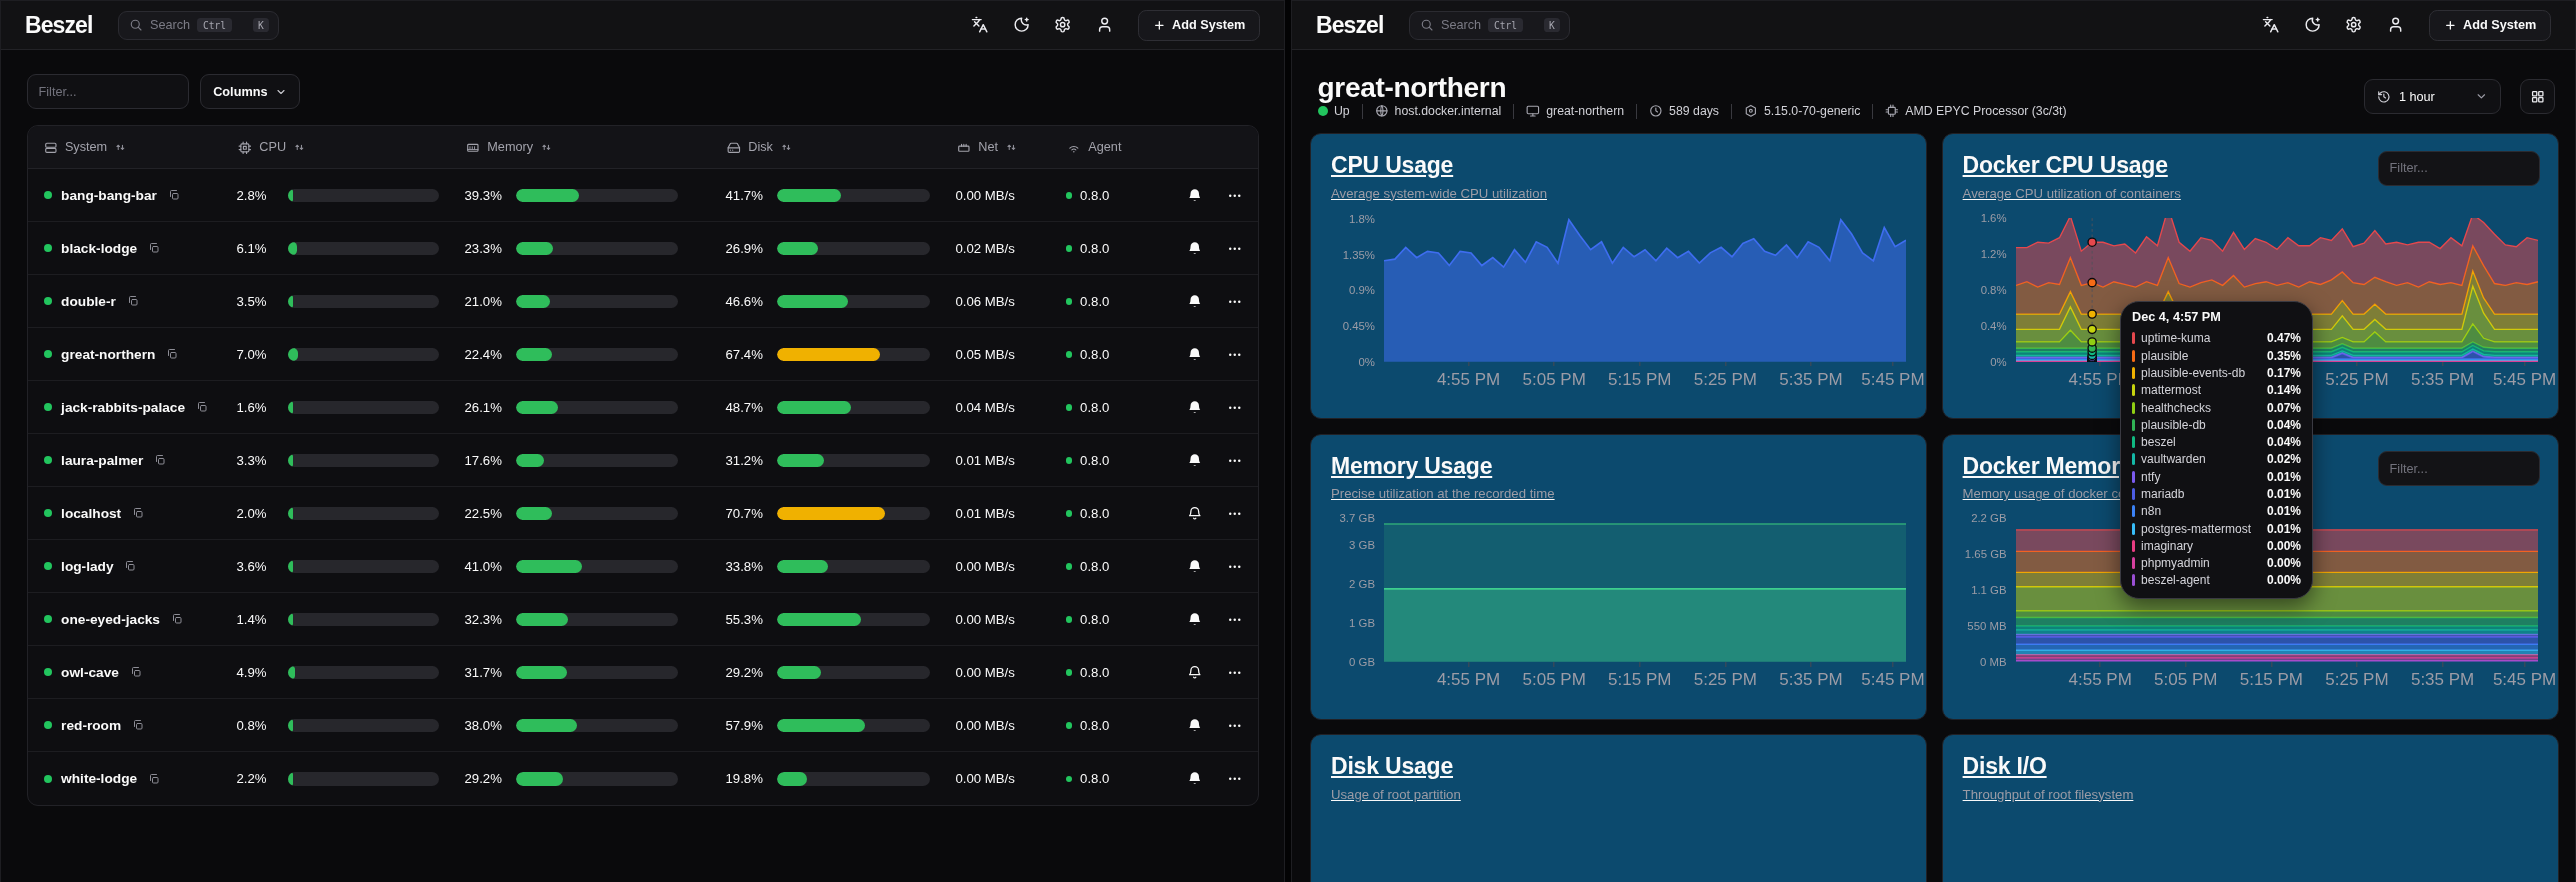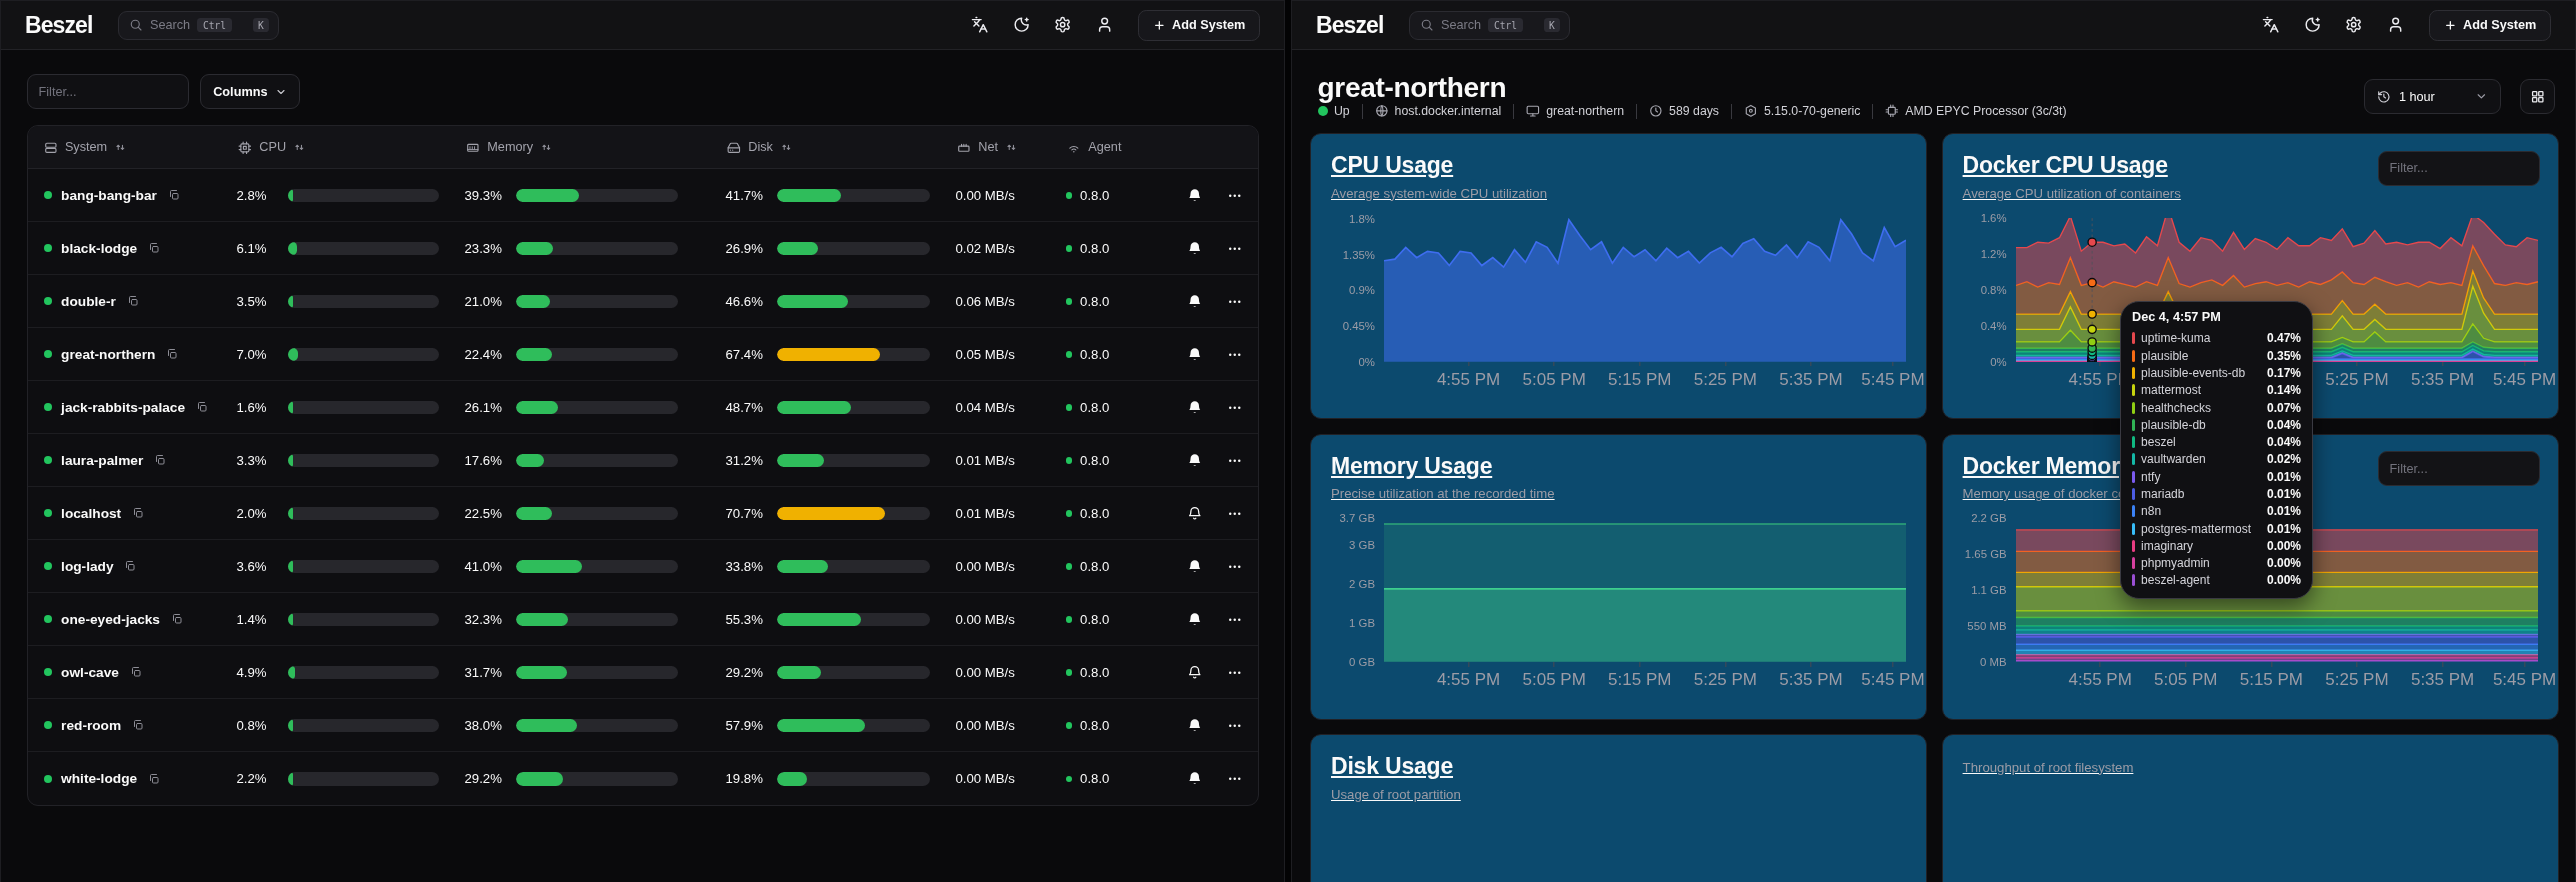--- a/index.html
+++ b/index.html
@@ -1281,20 +1281,21 @@
             </div>
           </div>
       </section>
 
       <section class="card disk-card">
         <h2>Disk Usage</h2>
         <div class="c-sub">Usage of root partition</div>
       </section>
 
       <section class="card disk-card">
+        <h2>Disk I/O</h2>
         <div class="c-sub">Throughput of root filesystem</div>
       </section>
     </div>
 
     <div class="tooltip" id="chart-tooltip">
       <div class="tt-title">Dec 4, 4:57 PM</div>
     <div class="tt-row">
           <span class="mark" style="background:#e5484d"></span>
           <span class="nm">uptime-kuma</span>
           <span class="vl">0.47%</span>

